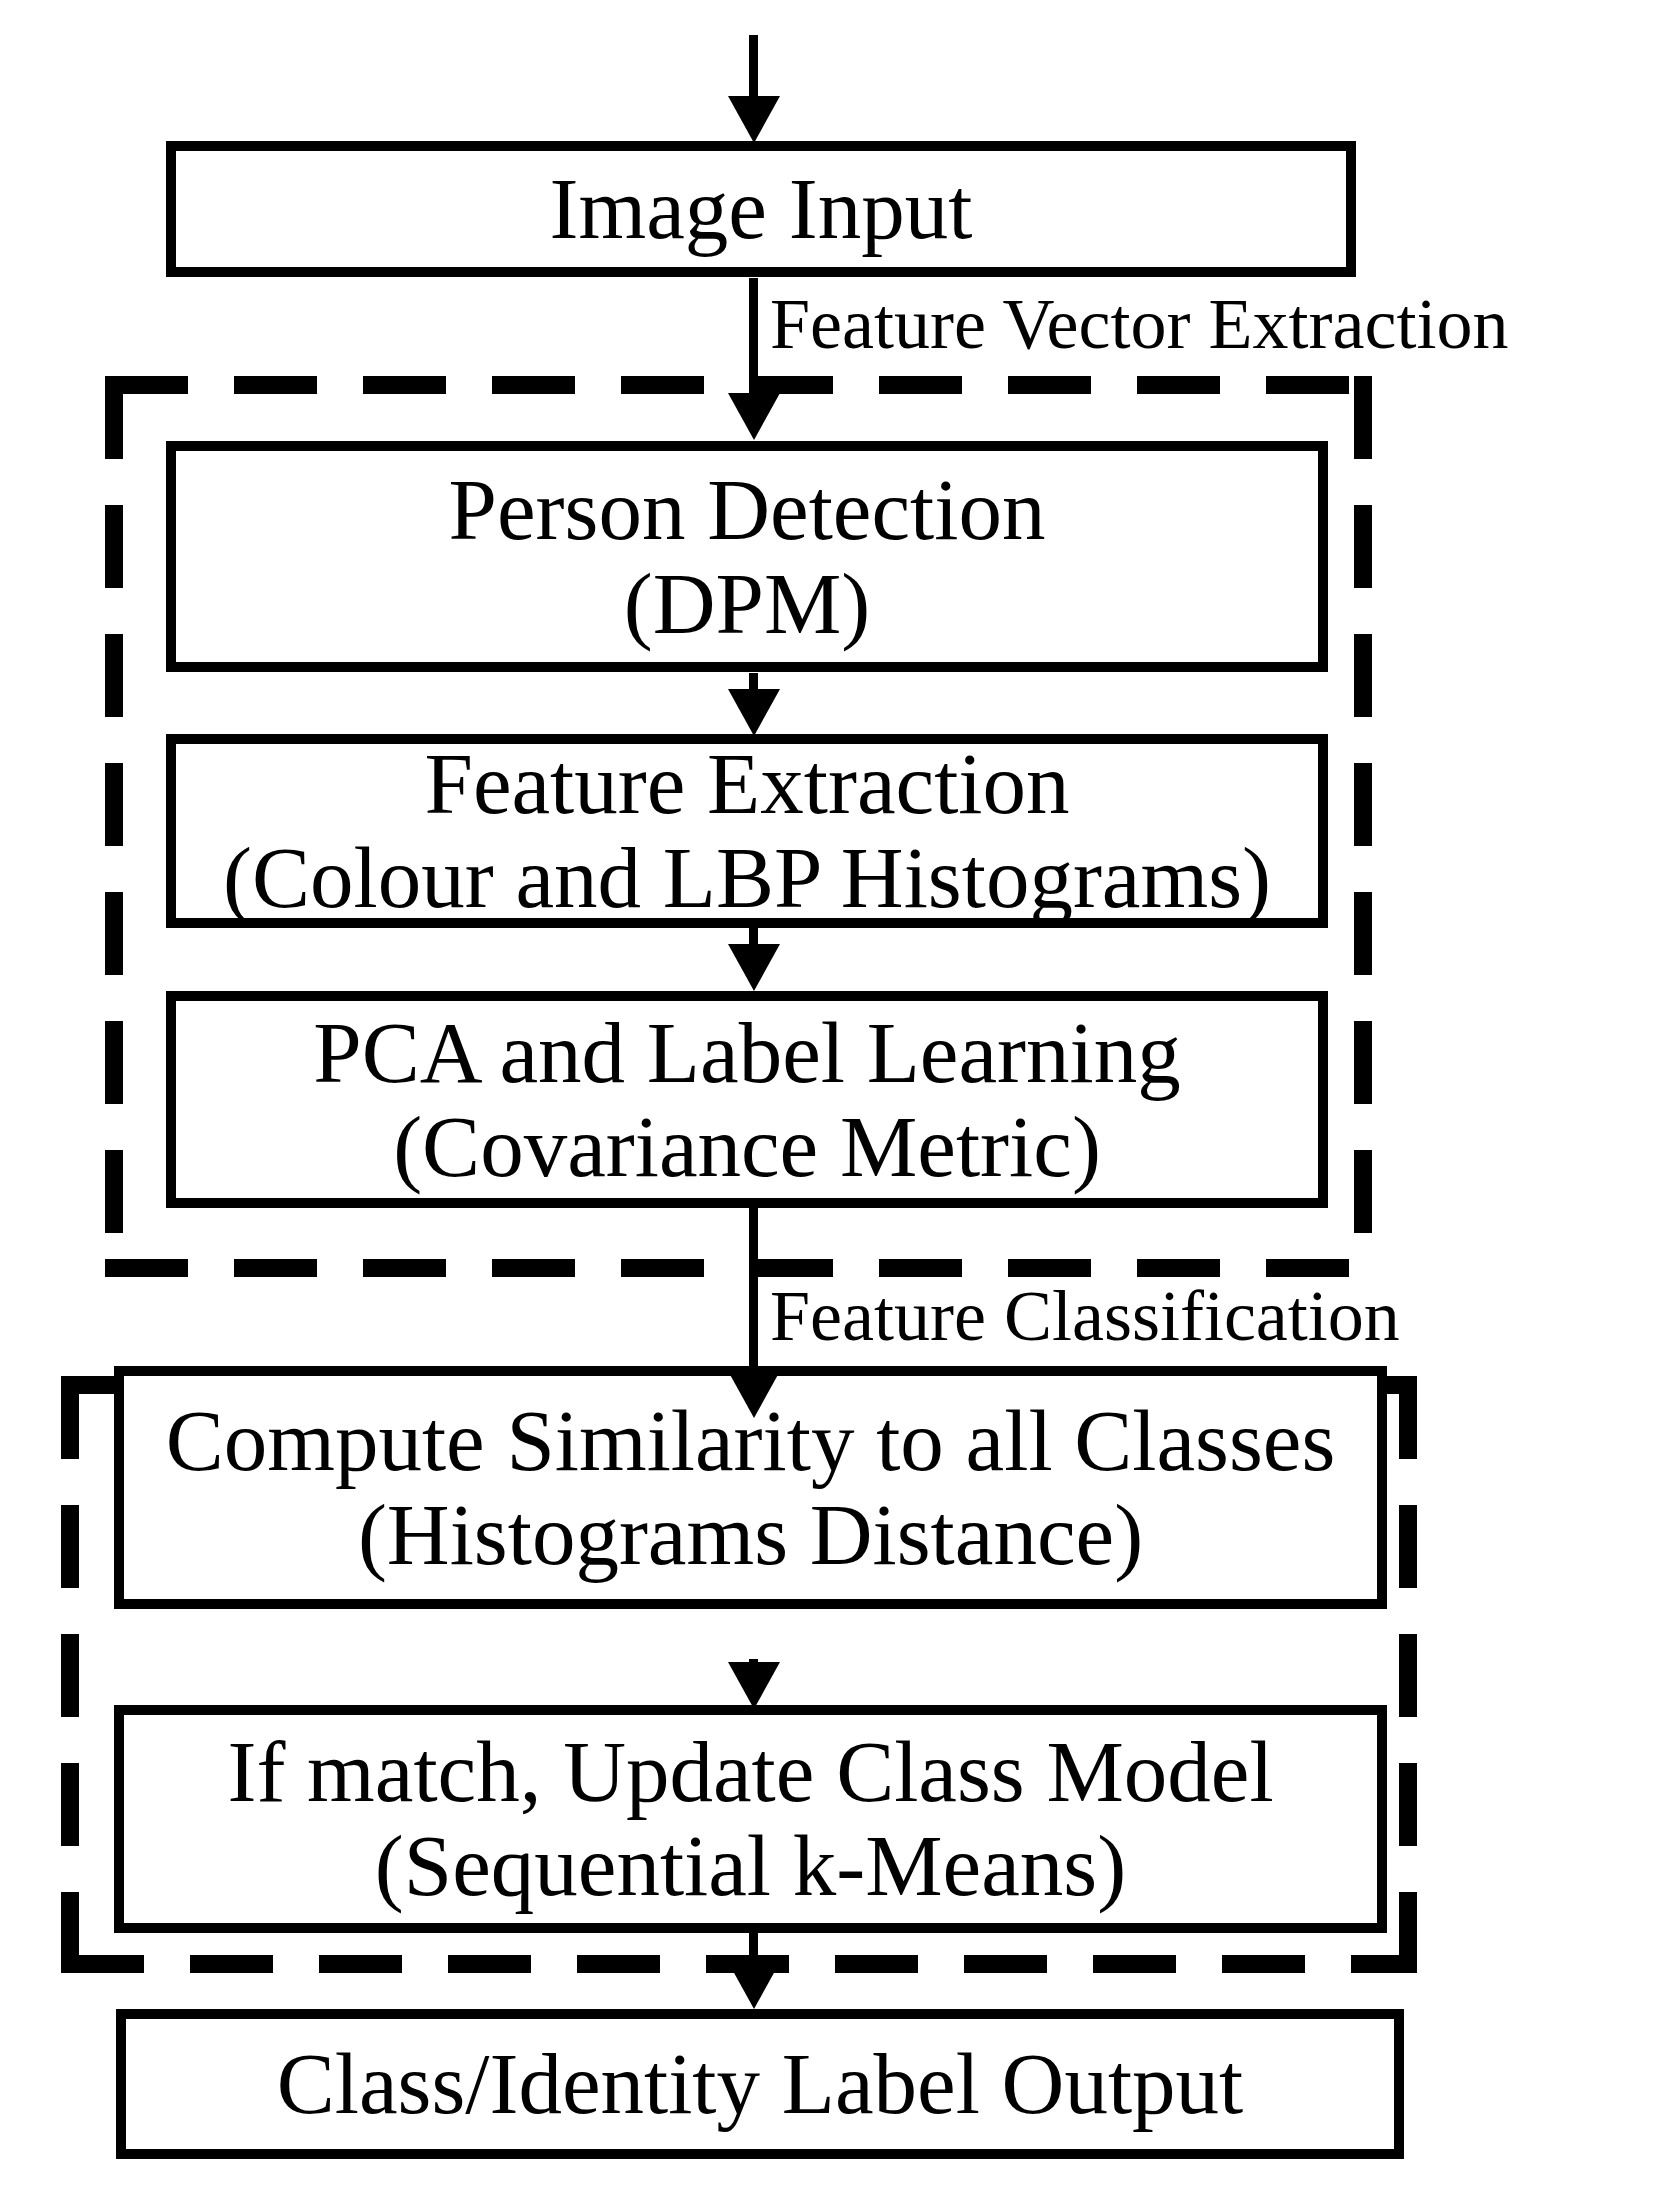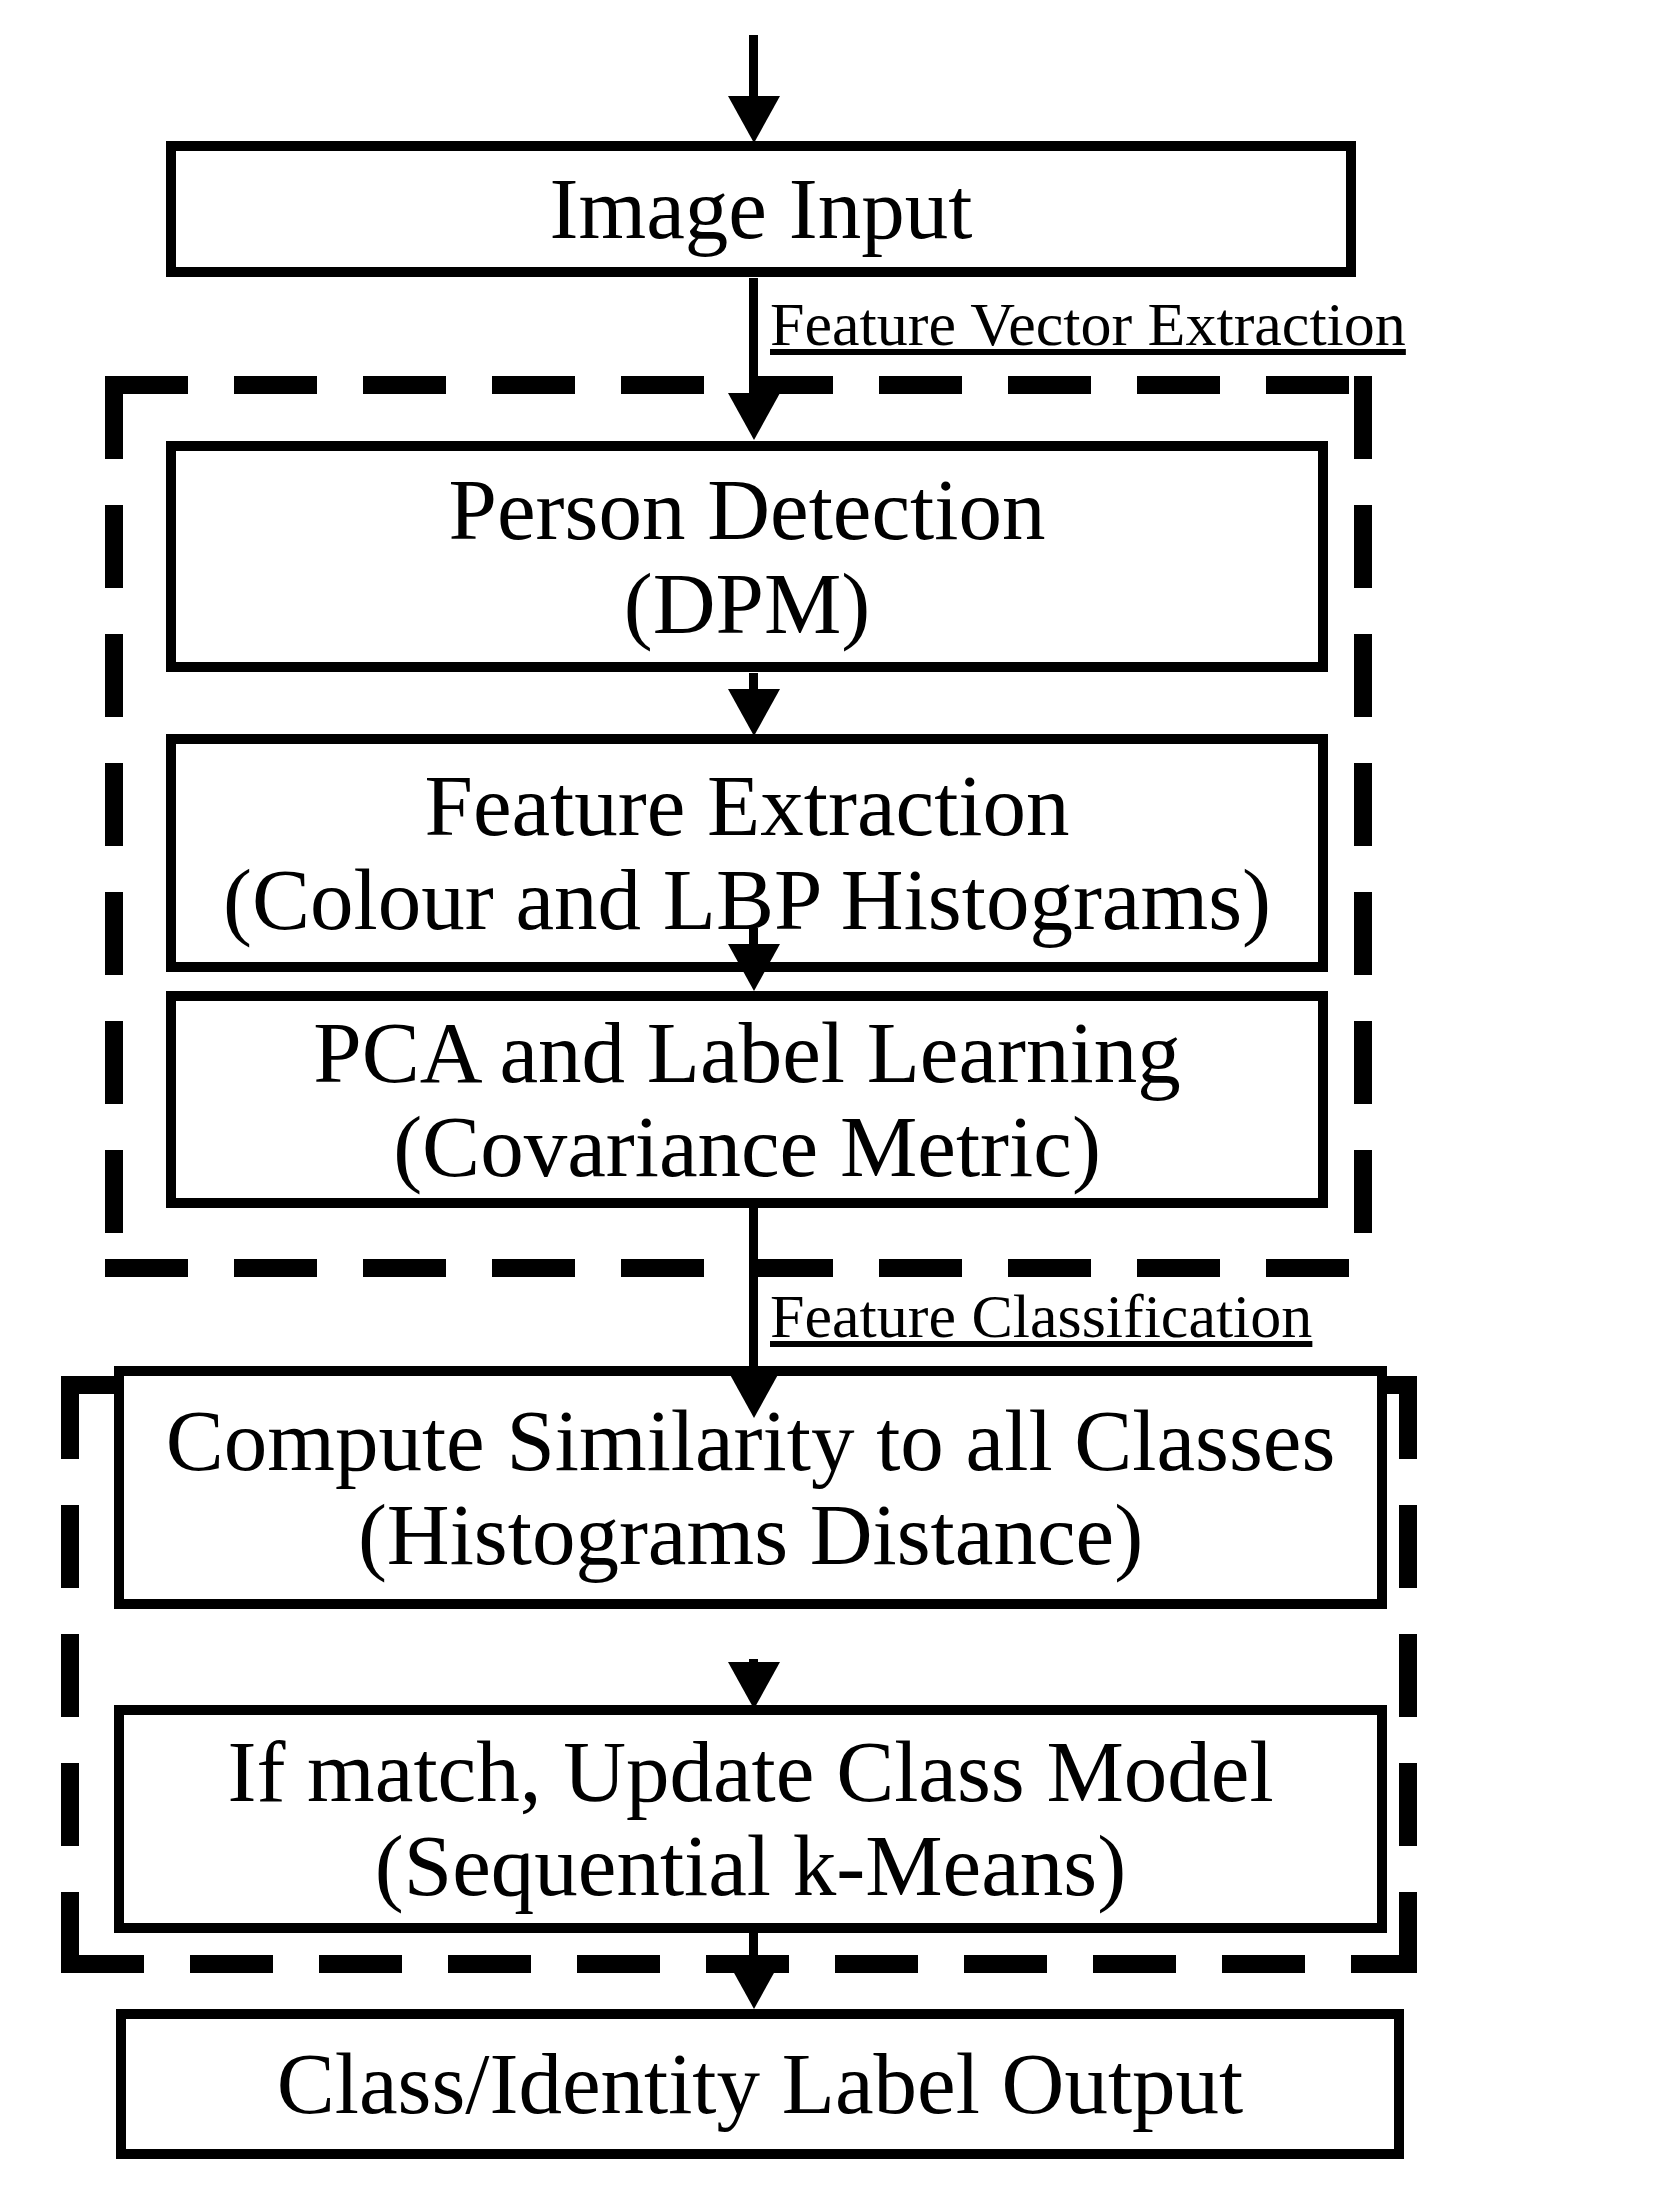--- a/index.html
+++ b/index.html
@@ -6,21 +6,21 @@
   .canvas{
     position:relative;width:1675px;height:2206px;background:#ffffff;overflow:hidden;
     font-family:"Liberation Serif","DejaVu Serif",serif;color:#000;
   }
   .box{
     position:absolute;box-sizing:border-box;border:10.5px solid #000;background:#fff;
     display:flex;flex-direction:column;align-items:center;justify-content:center;
     text-align:center;font-size:87px;line-height:94px;white-space:nowrap;
   }
   .edge-label{
-    position:absolute;font-size:62px;line-height:87px;white-space:nowrap;text-decoration:underline;
+    position:absolute;font-size:72px;line-height:87px;white-space:nowrap;
   }
   .vline{position:absolute;width:8.7px;background:#000;}
   .ahead{
     position:absolute;width:0;height:0;
     border-left:26px solid transparent;border-right:26px solid transparent;
     border-top:47px solid #000;
   }
   .dash-h{position:absolute;height:17.5px;background:repeating-linear-gradient(90deg,#000 0 83px,transparent 83px 129px);}
   .dash-v{position:absolute;width:17.5px;background:repeating-linear-gradient(180deg,#000 0 83px,transparent 83px 129px);}
 </style>
@@ -41,21 +41,21 @@
 
   <div class="box" style="left:166px;top:141px;width:1190px;height:136px">
     <div>Image Input</div>
   </div>
 
   <div class="box" style="left:166px;top:441px;width:1162px;height:231px">
     <div>Person Detection</div>
     <div>(DPM)</div>
   </div>
 
-  <div class="box" style="left:166px;top:734px;width:1162px;height:238px">
+  <div class="box" style="left:166px;top:734px;width:1162px;height:194px">
     <div>Feature Extraction</div>
     <div>(Colour and LBP Histograms)</div>
   </div>
 
   <div class="box" style="left:166px;top:991px;width:1162px;height:217px">
     <div>PCA and Label Learning</div>
     <div>(Covariance Metric)</div>
   </div>
 
   <div class="box" style="left:114px;top:1366px;width:1273px;height:243px">

